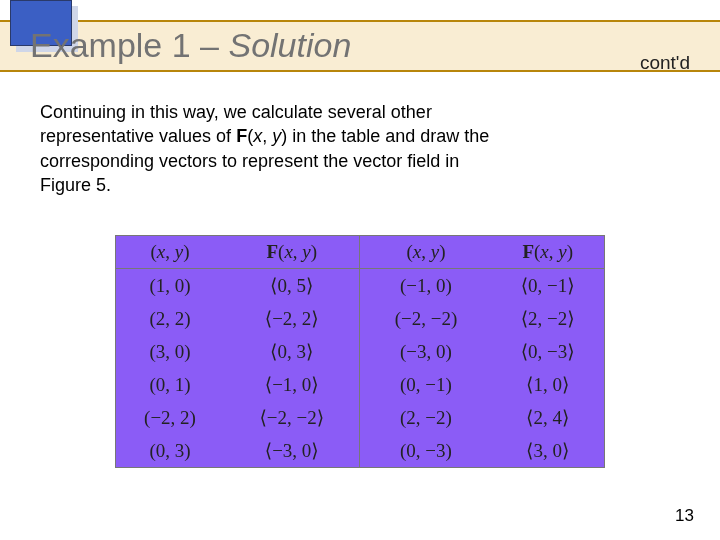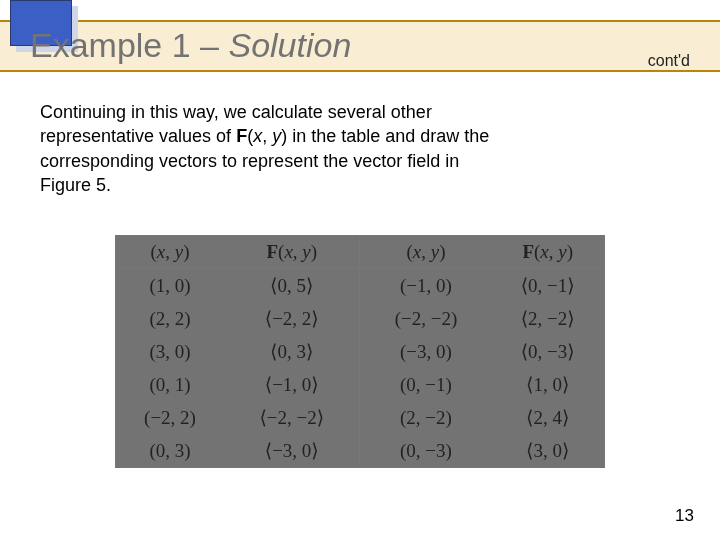--- a/index.html
+++ b/index.html
@@ -44,21 +44,21 @@
     left: 30px;
     font-size: 34px;
     color: #737373;
   }
   .title .ex { font-weight: 400; }
   .title .sol { font-style: italic; }
   .contd {
     position: absolute;
     top: 52px;
     right: 30px;
-    font-size: 16px;
+    font-size: 19px;
     color: #222;
   }
   .body-text {
     position: absolute;
     top: 100px;
     left: 40px;
     right: 40px;
     font-size: 18px;
     line-height: 1.35;
     color: #000;
@@ -67,21 +67,21 @@
   .body-text .it { font-style: italic; }
   .table-wrap {
     position: absolute;
     top: 235px;
     left: 115px;
     width: 490px;
     border: 1px solid #777;
     font-family: "Times New Roman", Times, serif;
     font-size: 19px;
     color: #222;
-    background: #737373;
+    background: #8b5cf6;
   }
   .table-wrap table {
     width: 100%;
     border-collapse: collapse;
   }
   .table-wrap th, .table-wrap td {
     text-align: center;
     padding: 5px 0 5px 0;
     font-weight: normal;
   }

